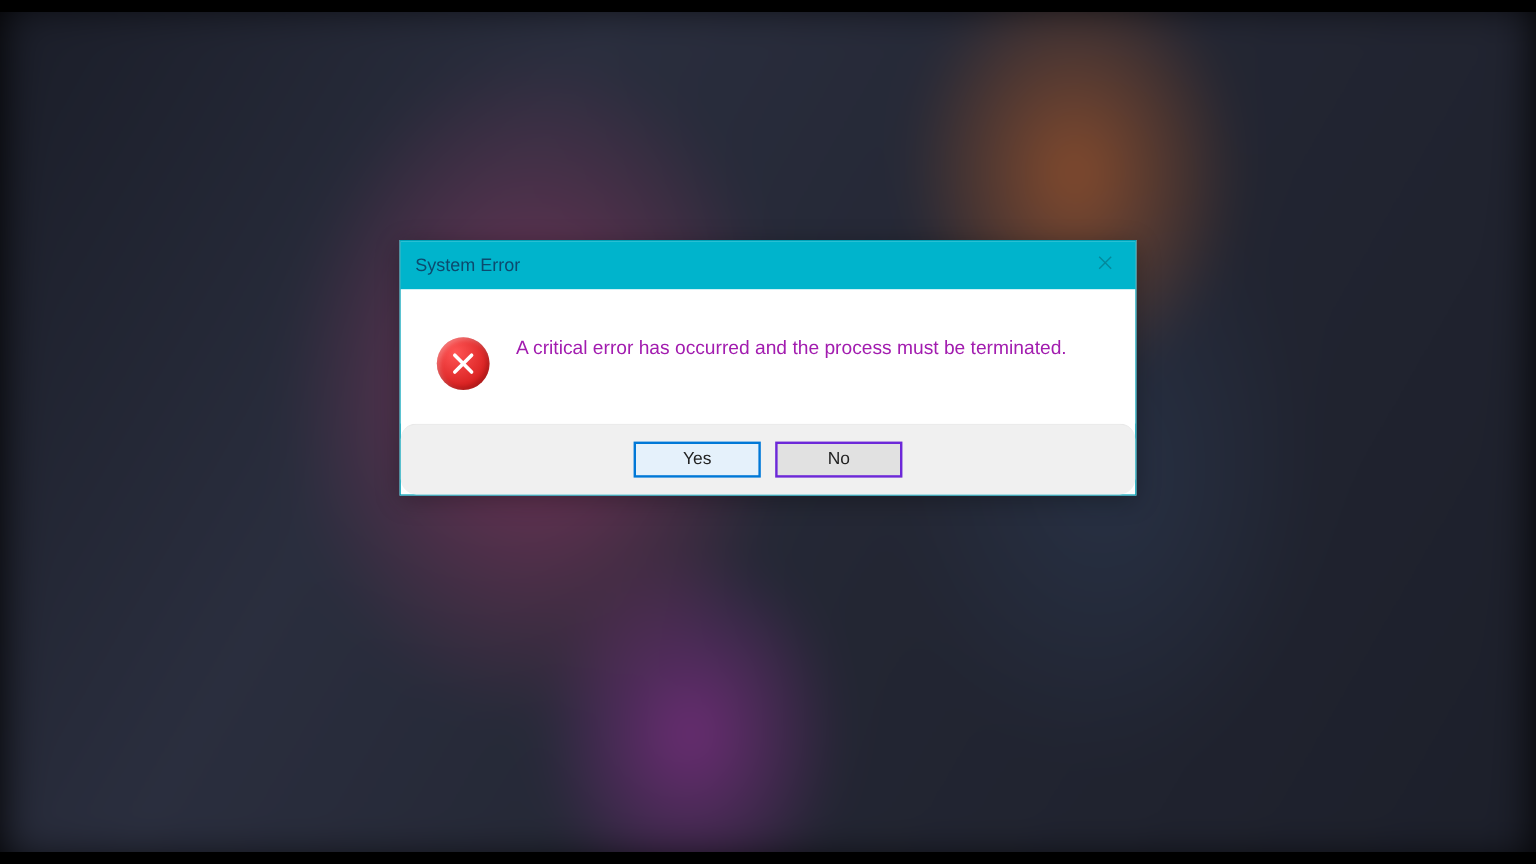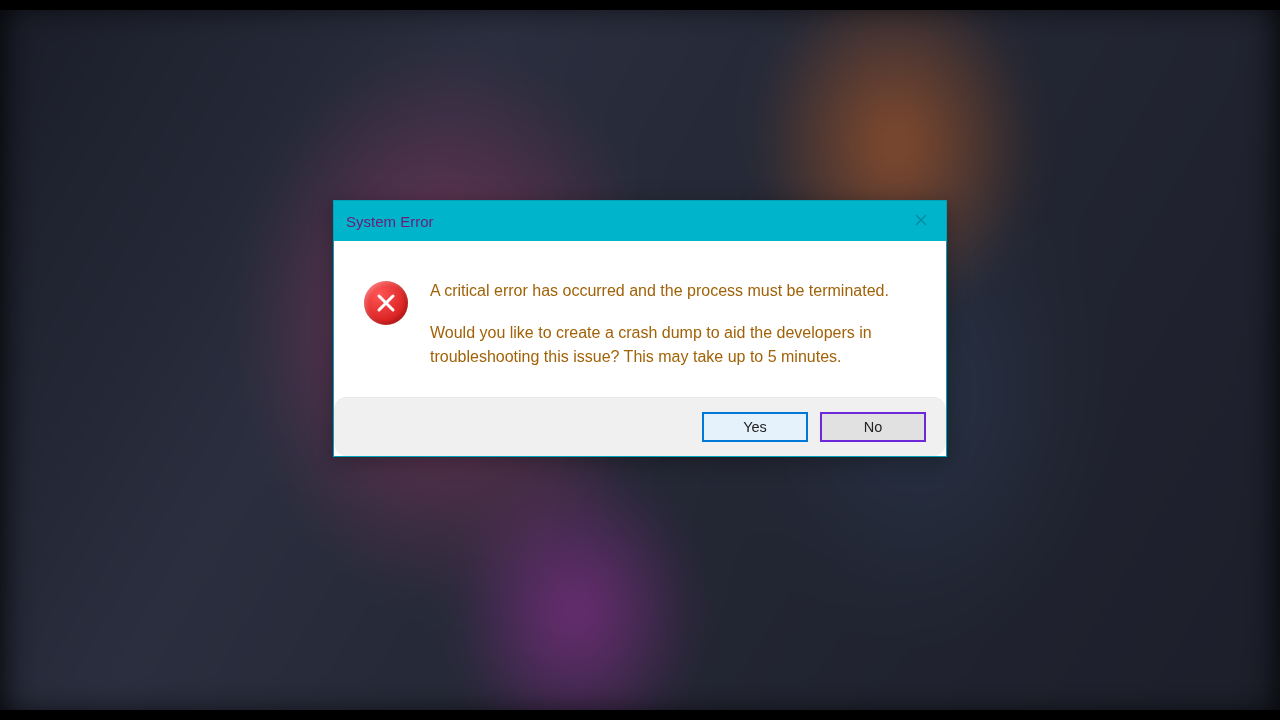--- a/index.html
+++ b/index.html
@@ -43,21 +43,21 @@
     }
     .titlebar {
       height: 40px;
       background: #00b4cc;
       display: flex;
       align-items: center;
       padding: 0 12px;
       position: relative;
     }
     .title-text {
-      color: #701a75;
+      color: #0c4a6e;
       font-size: 15px;
       font-weight: 400;
     }
     .close-btn {
       position: absolute;
       right: 0;
       top: 0;
       width: 50px;
       height: 40px;
       display: flex;
@@ -83,31 +83,31 @@
       width: 44px;
       height: 44px;
       border-radius: 50%;
       background: radial-gradient(circle at 35% 30%, #ff5555, #d82020 70%);
       display: flex;
       align-items: center;
       justify-content: center;
       box-shadow: inset -2px -2px 4px rgba(0,0,0,0.2), inset 2px 2px 4px rgba(255,255,255,0.3);
     }
     .msg {
-      color: #a16207;
+      color: #a21caf;
       font-size: 16px;
       line-height: 1.5;
     }
     .msg p { margin-bottom: 18px; }
     .msg p:last-child { margin-bottom: 0; }
     .footer {
       background: #f0f0f0;
       padding: 14px 20px;
       display: flex;
-      justify-content: flex-end;
+      justify-content: center;
       gap: 12px;
       border-top: 1px solid #e8e8e8;
       border-radius: 13px;
     }
     .btn {
       min-width: 106px;
       height: 30px;
       background: #e1e1e1;
       border: 2px solid #6d28d9;
       font-family: inherit;
@@ -147,21 +147,20 @@
     <div class="error-icon">
       <div class="error-icon-circle">
         <svg width="22" height="22" viewBox="0 0 22 22">
           <line x1="4" y1="4" x2="18" y2="18" stroke="#fff" stroke-width="3" stroke-linecap="round"></line>
           <line x1="18" y1="4" x2="4" y2="18" stroke="#fff" stroke-width="3" stroke-linecap="round"></line>
         </svg>
       </div>
     </div>
     <div class="msg">
       <p>A critical error has occurred and the process must be terminated.</p>
-      <p>Would you like to create a crash dump to aid the developers in troubleshooting this issue? This may take up to 5 minutes.</p>
     </div>
   </div>
 
   <div class="footer">
     <button class="btn default">Yes</button>
     <button class="btn">No</button>
   </div>
 </div>
 
 </body></html>

